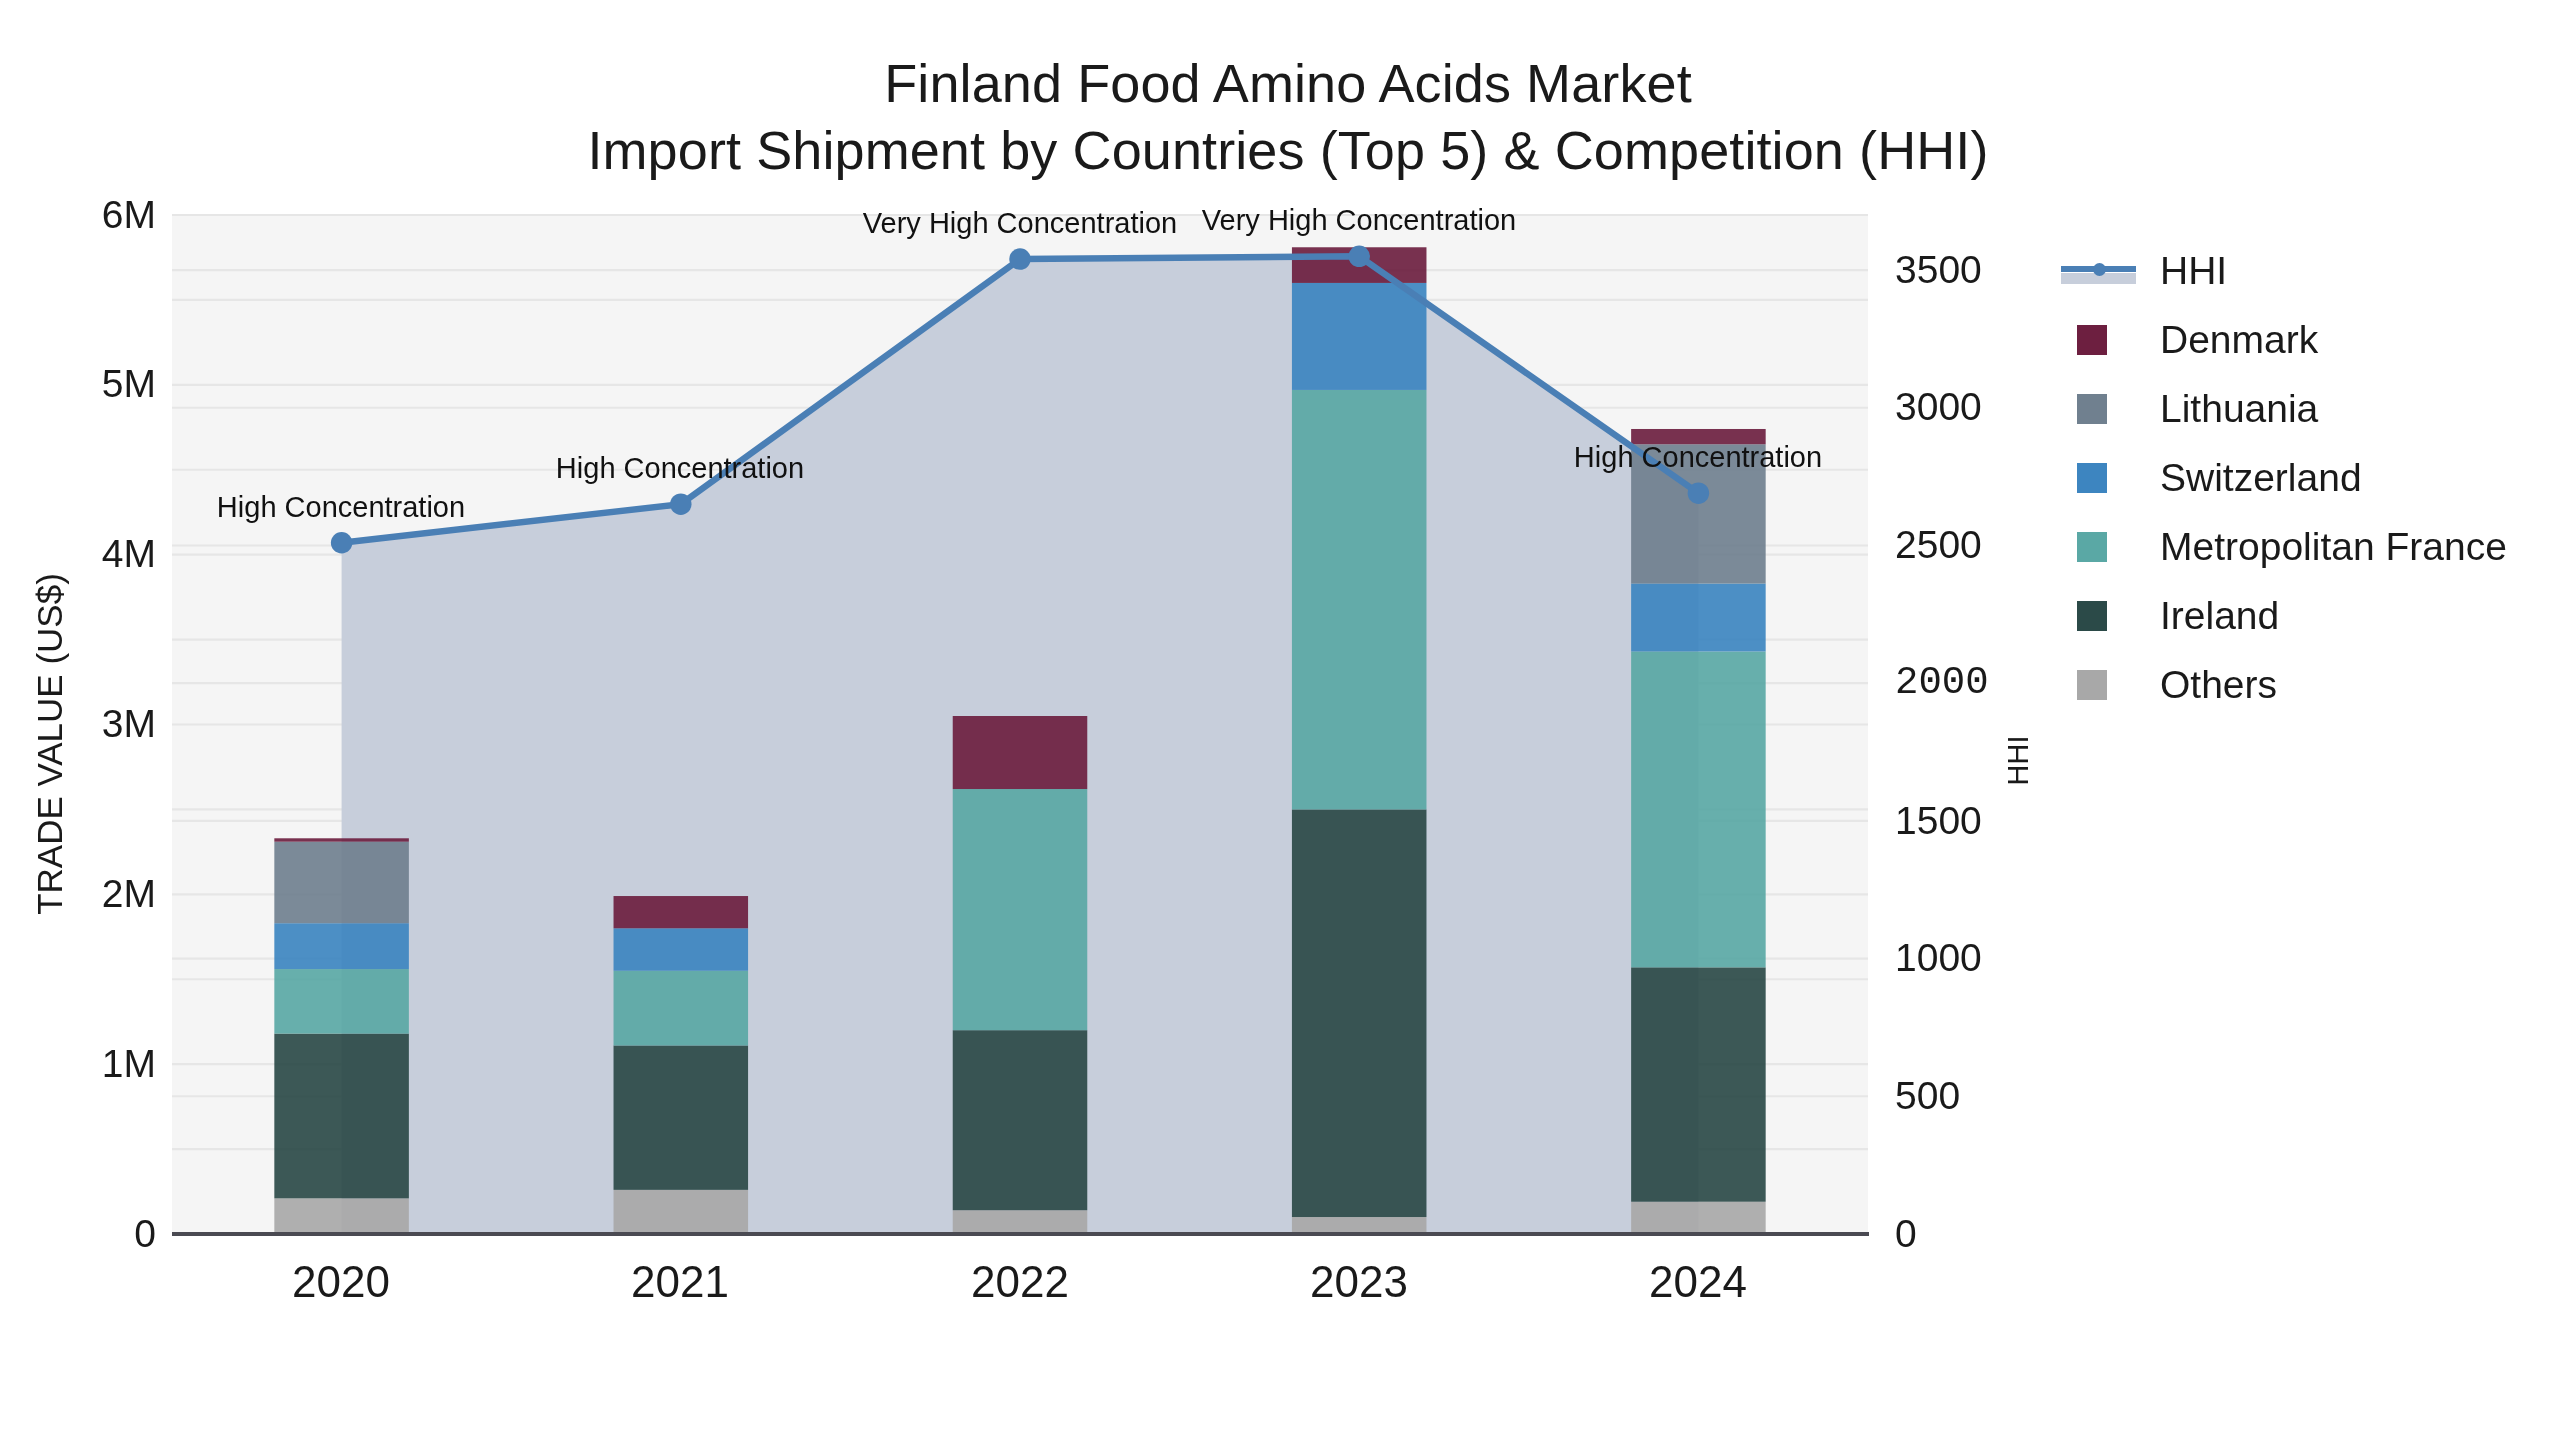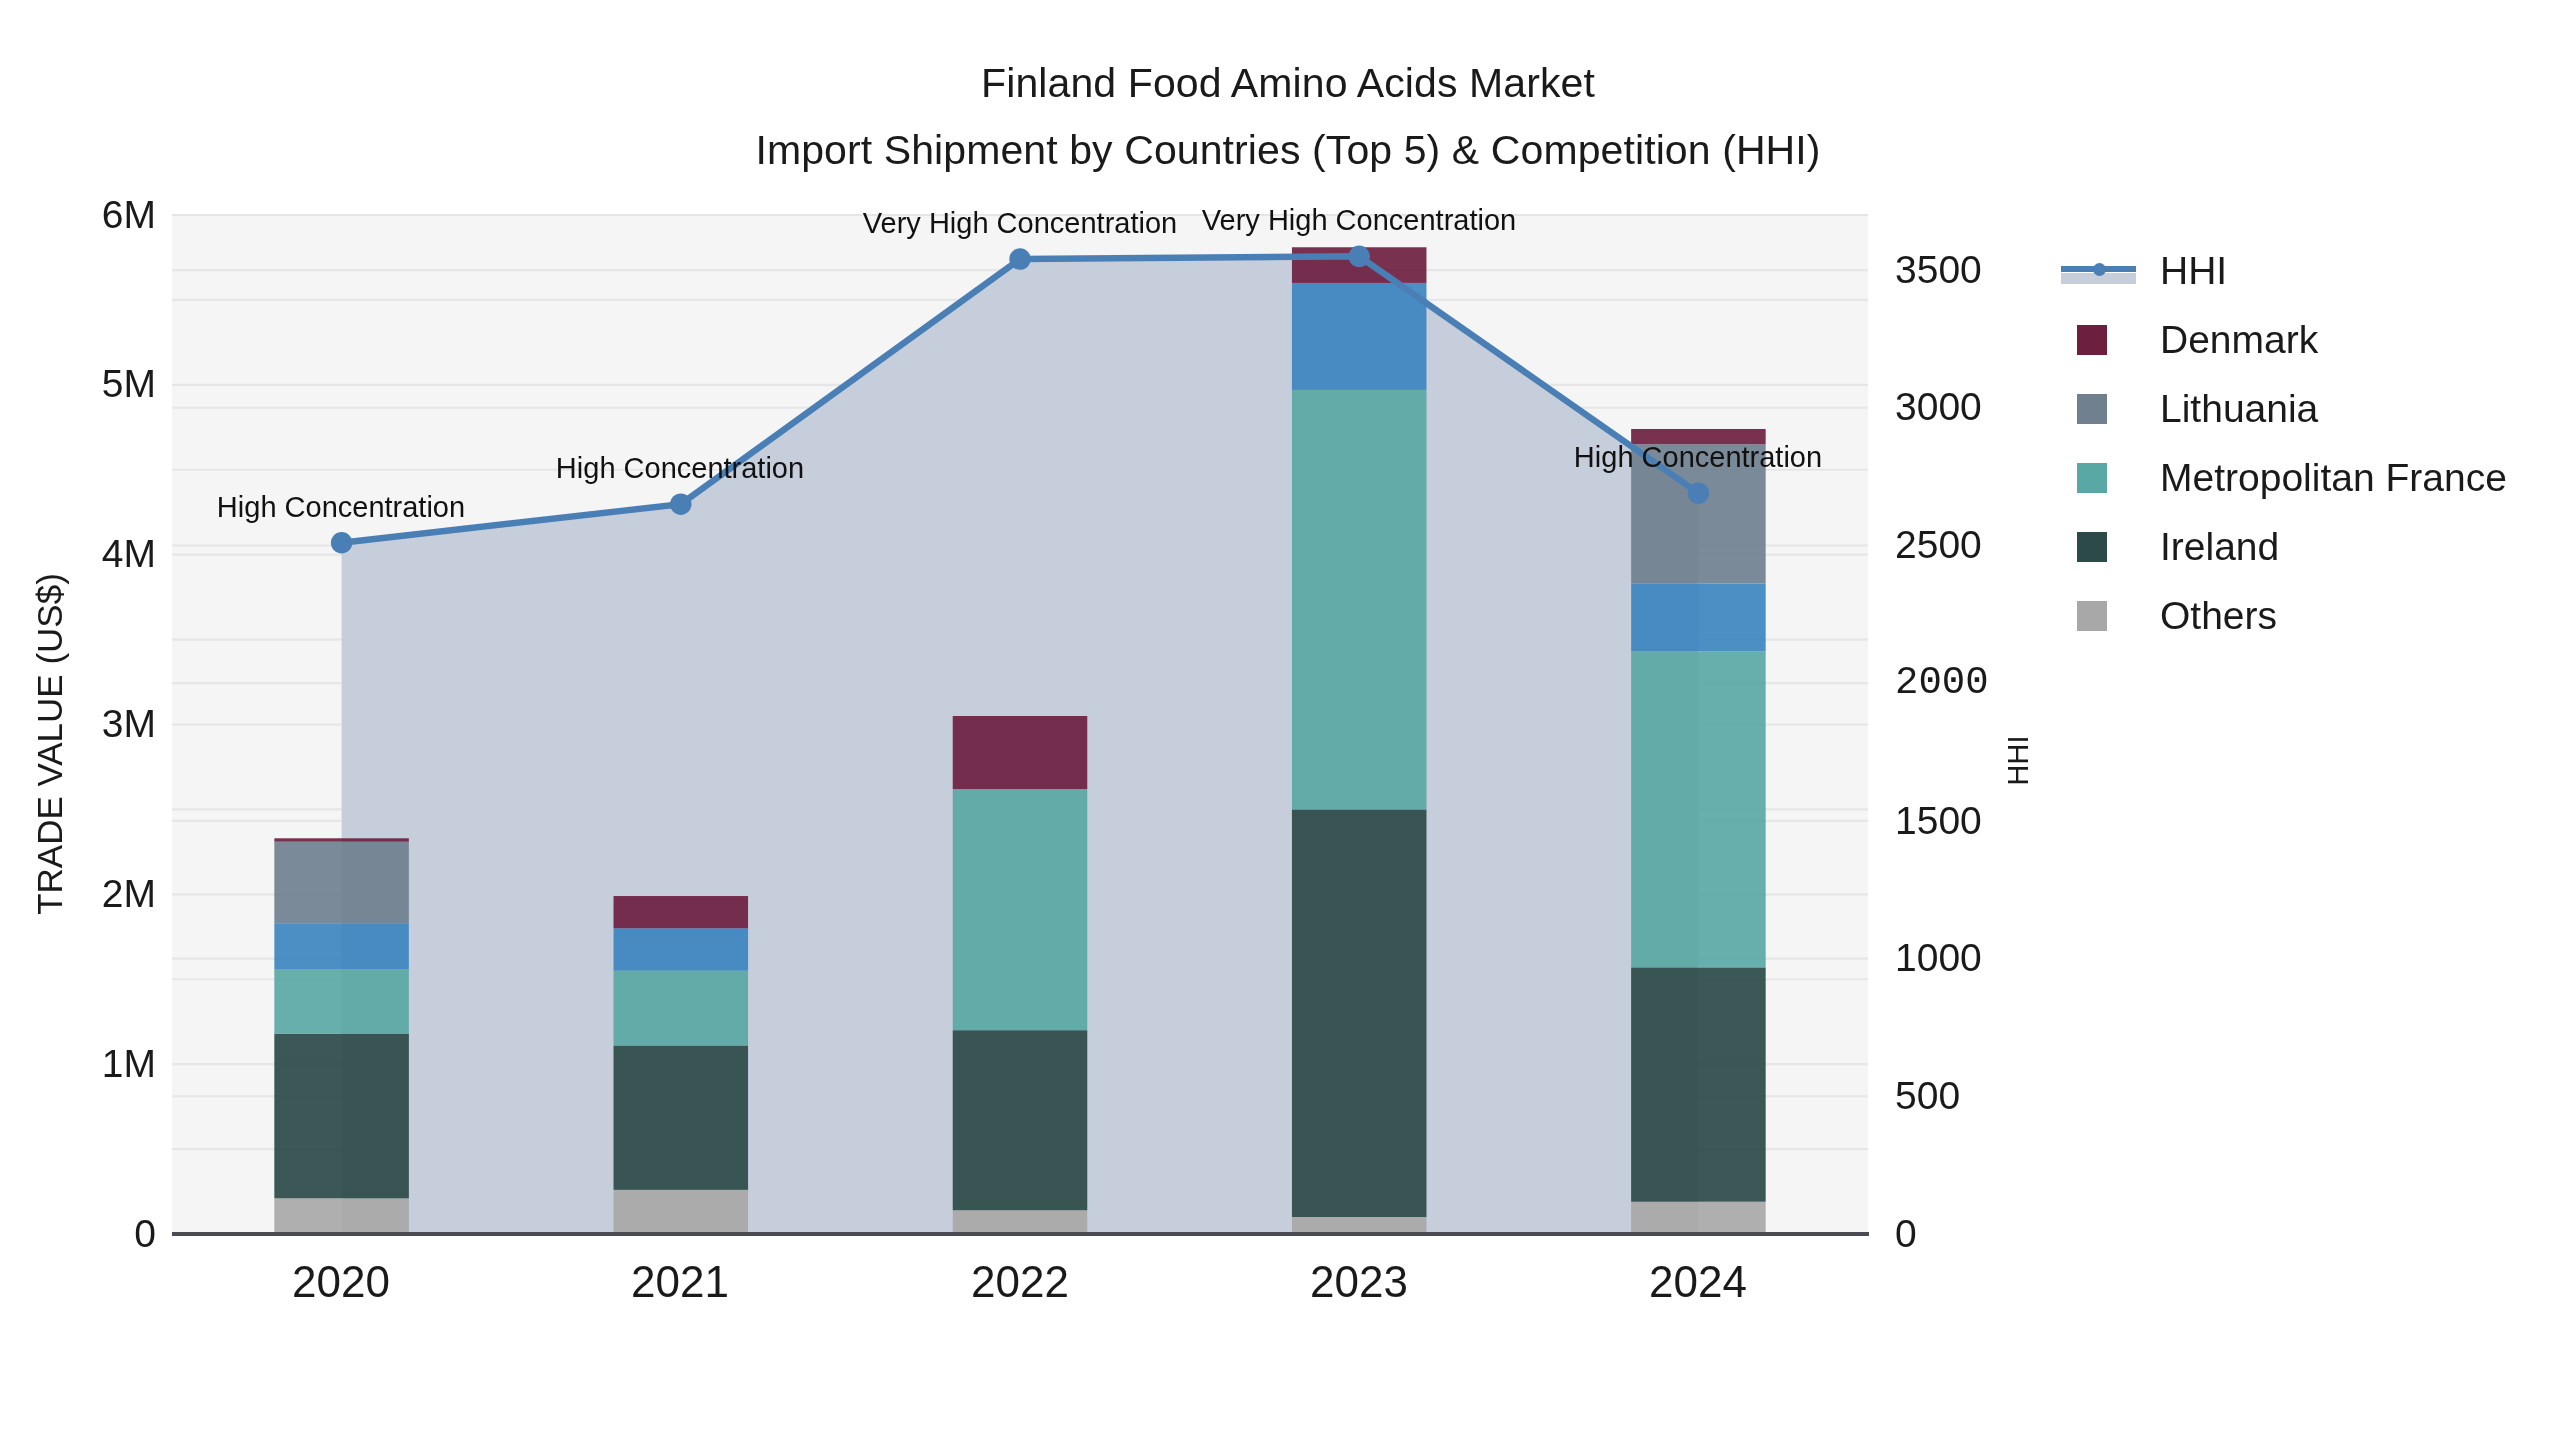--- a/index.html
+++ b/index.html
@@ -12,21 +12,21 @@
   }
   #root{position:absolute;inset:0;}
 
   
   .title-block{
     position:absolute;left:0;right:0;top:50px;
     text-align:center;
     color:#1a1a1a;
   }
   .title-line{
-    font-size:41px;
+    font-size:54px;
     line-height:67px;
     font-weight:400;
     letter-spacing:0.1px;
   }
 
   
   .plot{
     position:absolute;
     left:172px;top:215px;
     width:1696px;height:1019px;
@@ -278,20 +278,26 @@
         <span class="legend-label">Denmark</span>
       </div>
       <div class="legend-row">
         <div class="legend-key">
           <div class="legend-swatch" style="background: rgb(112, 128, 143);"></div>
         </div>
         <span class="legend-label">Lithuania</span>
       </div>
       <div class="legend-row">
         <div class="legend-key">
+          <div class="legend-swatch" style="background: rgb(61, 133, 192);"></div>
+        </div>
+        <span class="legend-label">Switzerland</span>
+      </div>
+      <div class="legend-row">
+        <div class="legend-key">
           <div class="legend-swatch" style="background: rgb(90, 168, 165);"></div>
         </div>
         <span class="legend-label">Metropolitan France</span>
       </div>
       <div class="legend-row">
         <div class="legend-key">
           <div class="legend-swatch" style="background: rgb(43, 74, 72);"></div>
         </div>
         <span class="legend-label">Ireland</span>
       </div>

